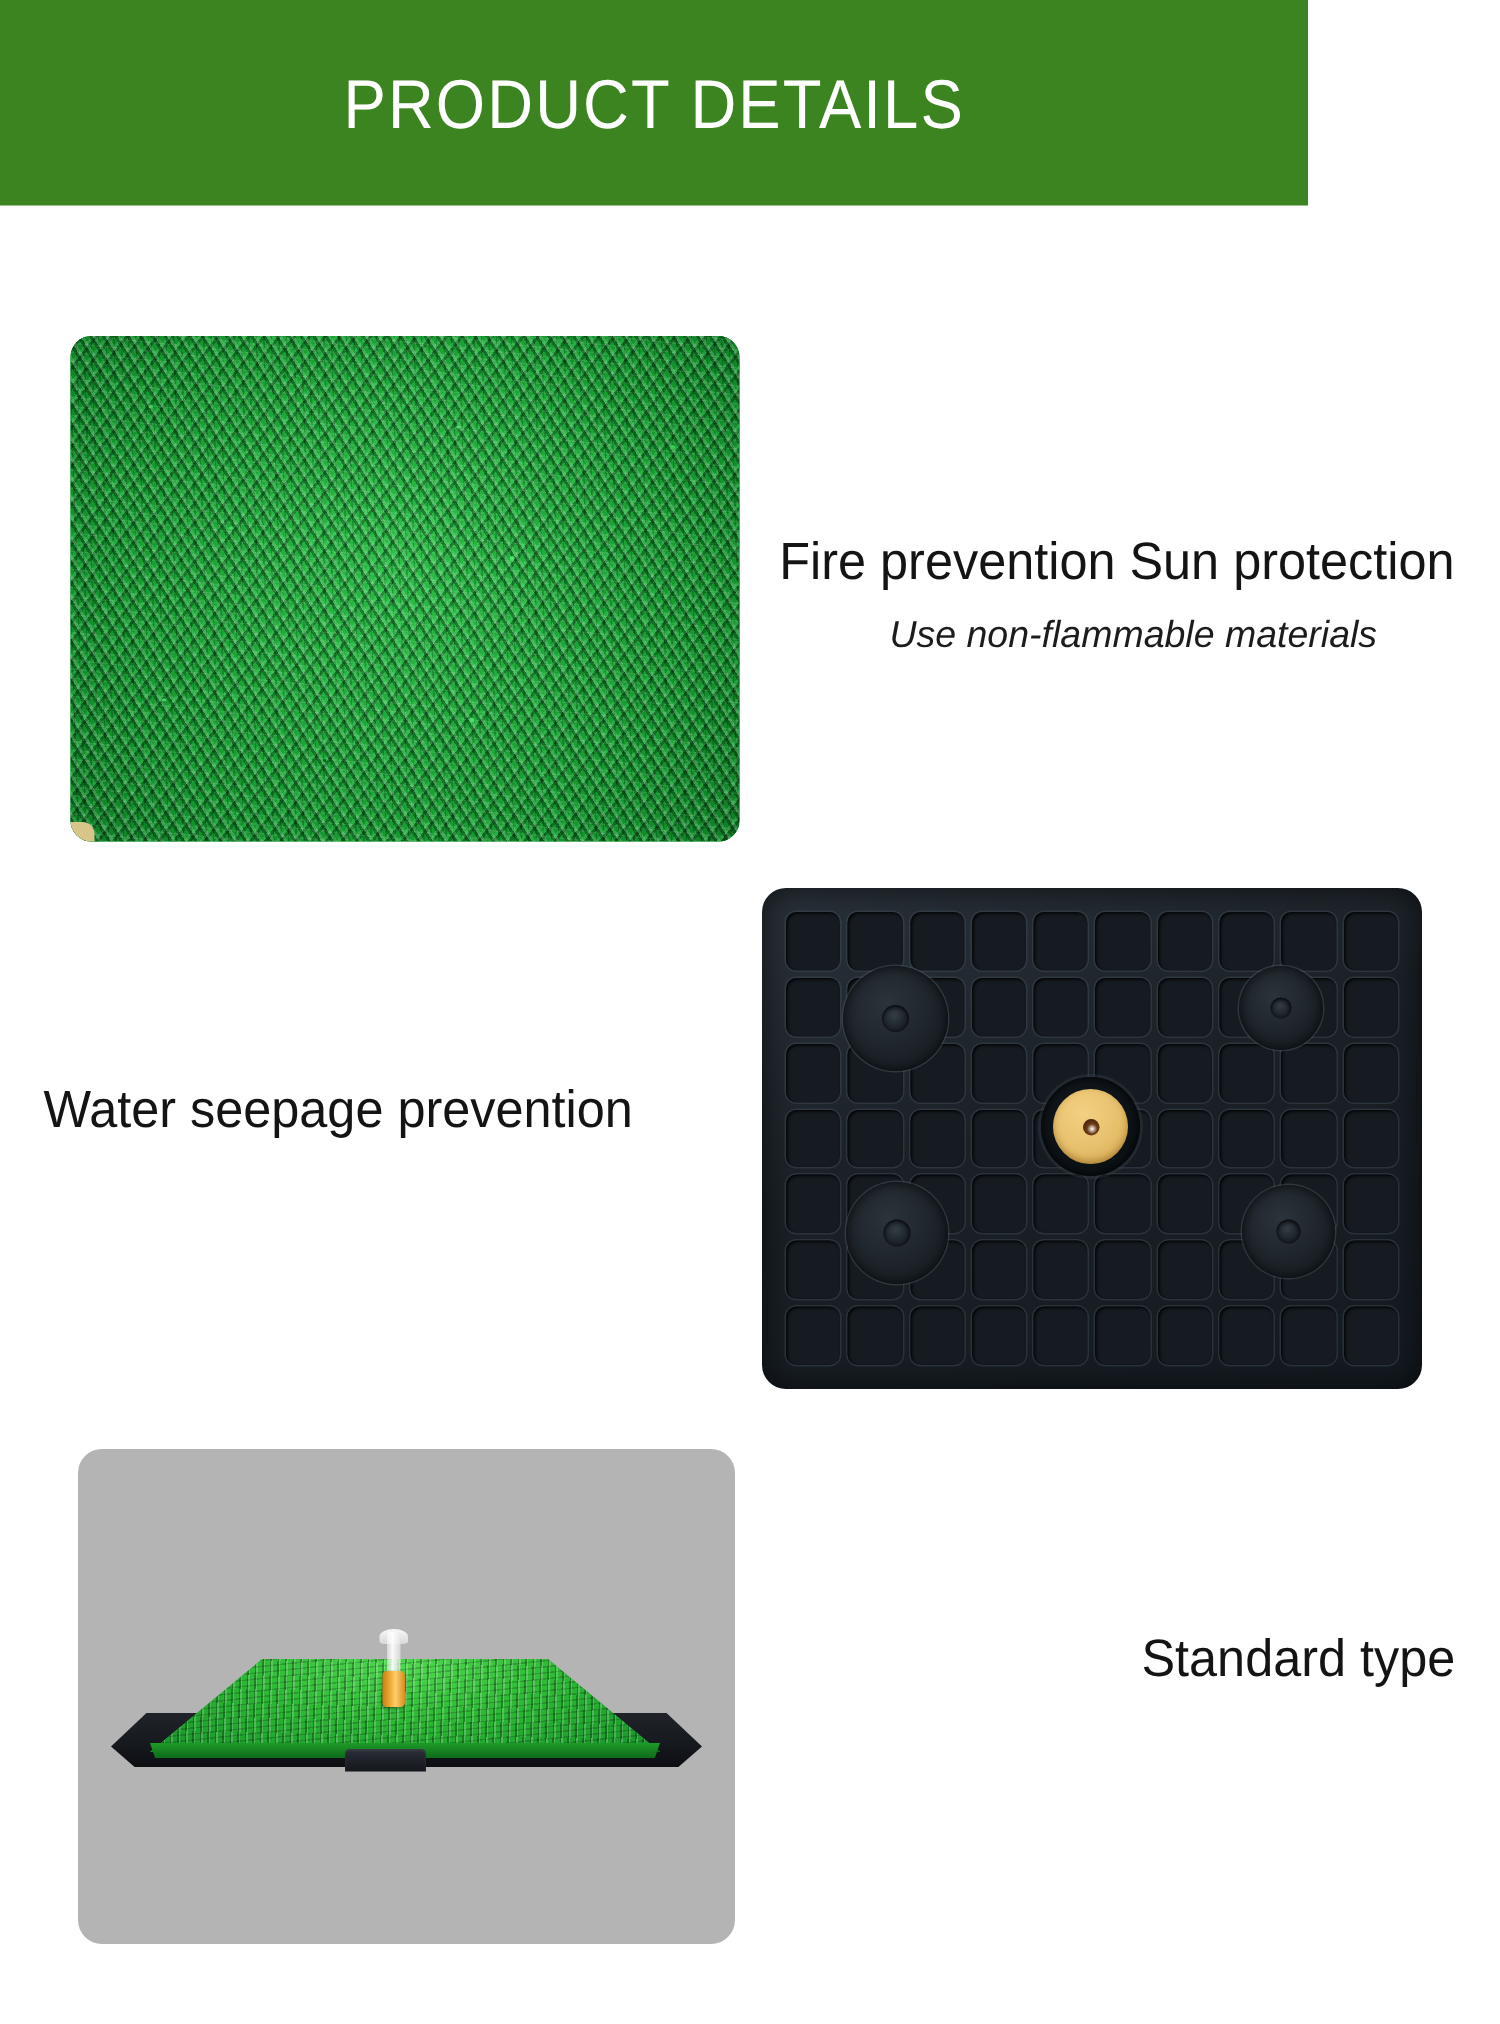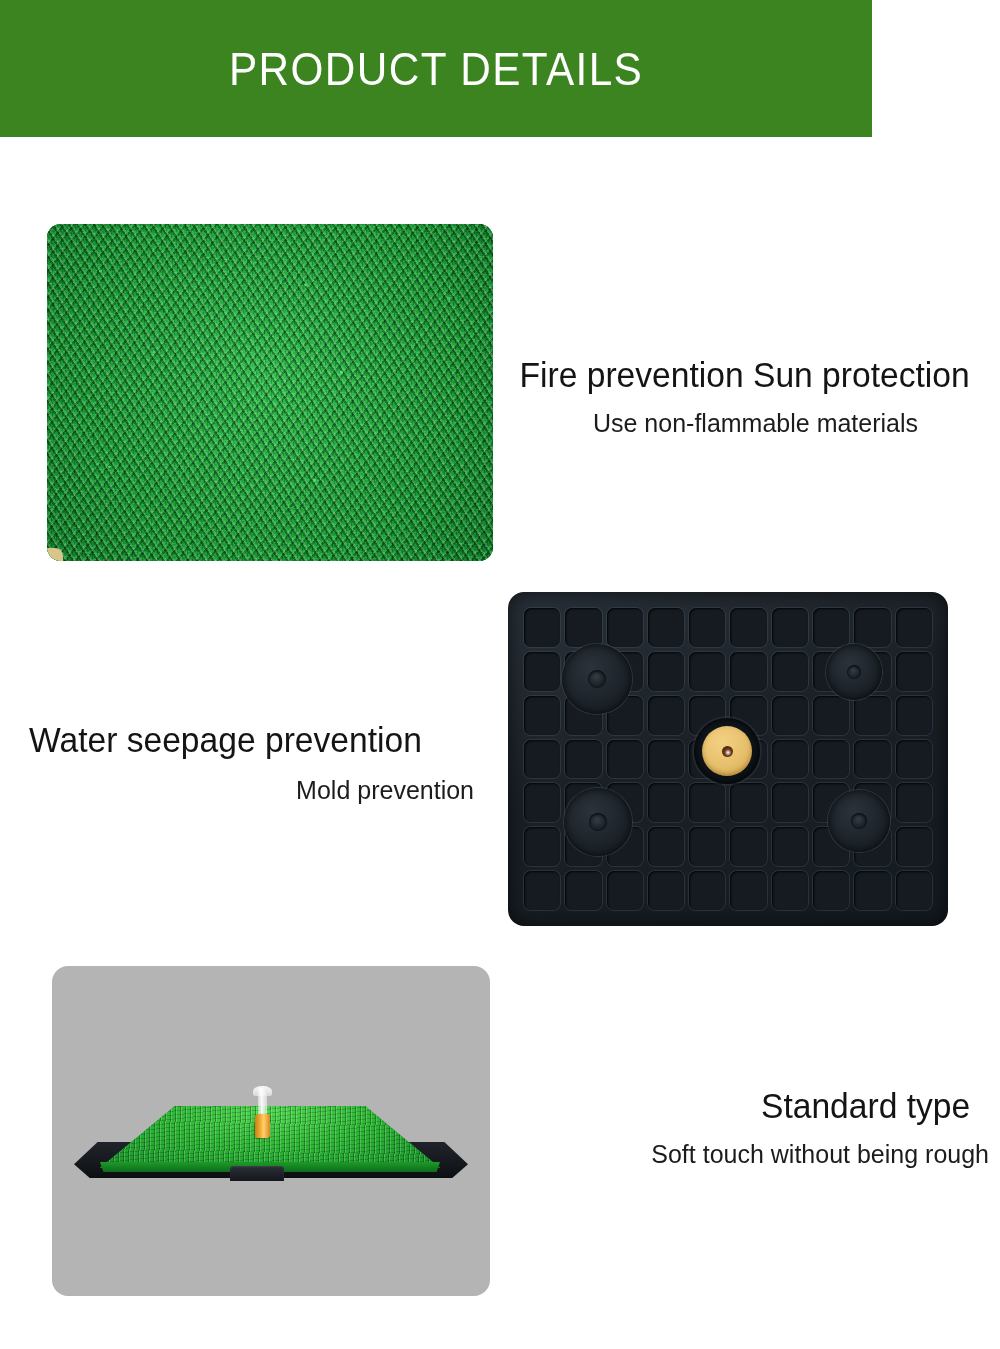--- a/index.html
+++ b/index.html
@@ -58,21 +58,21 @@
 
   
   .s1-text {
     position: absolute;
     left: 519px;
     top: 355px;
     width: 470px;
     text-align: center;
   }
   .s1-text .feature-heading { transform-origin: left center; }
-  .s1-text .feature-sub { margin-top: 12px; margin-left: 3px; }
+  .s1-text .feature-sub { margin-top: 12px; margin-left: 3px; font-style: italic; }
 
   
   .s2-text {
     position: absolute;
     left: 4px;
     top: 720px;
     width: 472px;
     text-align: left;
   }
   .s2-text .feature-heading {
@@ -330,21 +330,20 @@
   <div class="turf-corner-chip"></div>
 </div>
 
 <div class="s1-text">
   <div class="feature-heading">Fire prevention Sun protection</div>
   <div class="feature-sub">Use non-flammable materials</div>
 </div>
 
 <div class="s2-text">
   <div class="feature-heading">Water seepage prevention</div>
-  <div class="feature-sub">Mold prevention</div>
 </div>
 
 <div class="rubber-mat">
   <div class="mat-grid">
     <div class="mat-cell"></div>
     <div class="mat-cell"></div>
     <div class="mat-cell"></div>
     <div class="mat-cell"></div>
     <div class="mat-cell"></div>
     <div class="mat-cell"></div>
@@ -445,14 +444,13 @@
   <div class="mat-turf"></div>
   <div class="mat-turf-edge"></div>
   <div class="mat-latch"></div>
   <div class="tee-cup"></div>
   <div class="tee-stem"></div>
   <div class="tee-body"></div>
 </div>
 
 <div class="s3-text">
   <div class="feature-heading">Standard type</div>
-  <div class="feature-sub">Soft touch without being rough</div>
 </div>
 
 </body></html>

